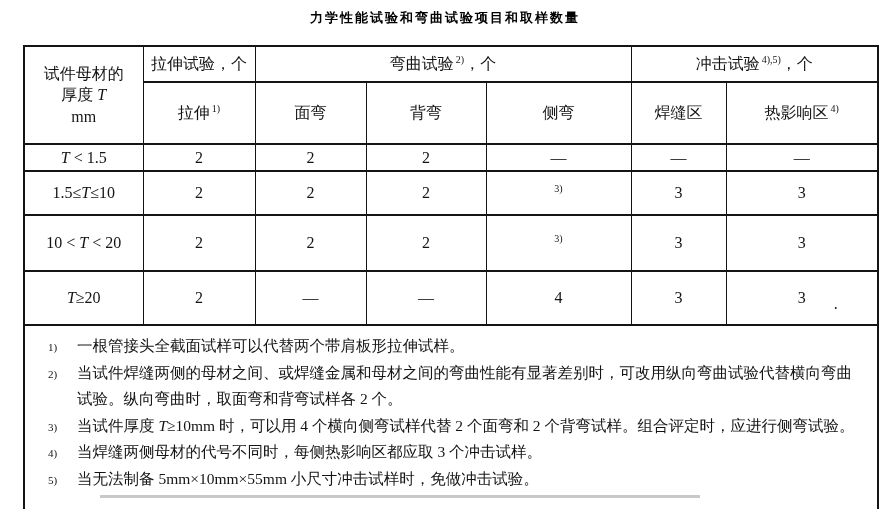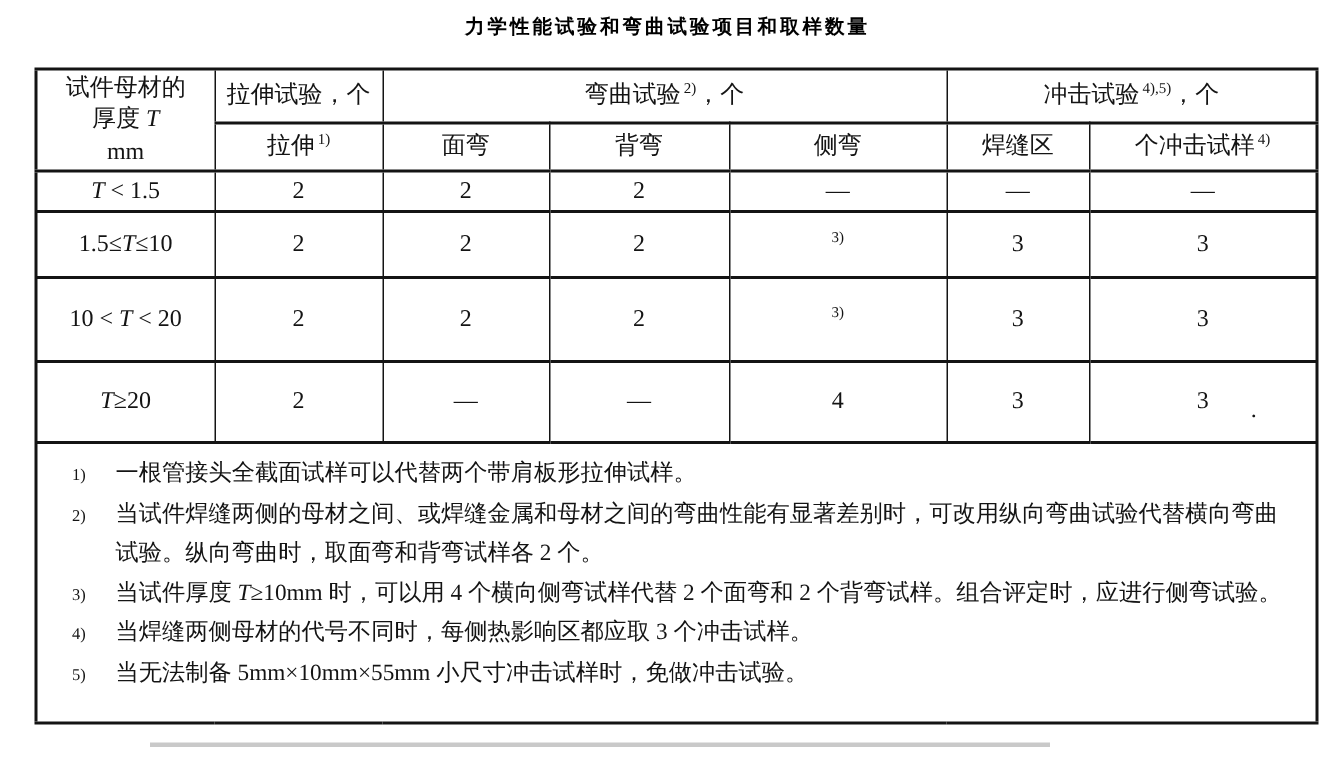--- a/index.html
+++ b/index.html
@@ -20,21 +20,21 @@
     border-collapse:collapse; table-layout:fixed;
     border:2px solid #141414;
   }
   .spec th, .spec td {
     border:1px solid #141414;
     border-top-width:2px; border-bottom-width:2px;
     text-align:center; vertical-align:middle;
     font-weight:normal; font-size:16px; padding:0; color:#141414;
   }
   .spec .hdr1 { height:36px; }
-  .spec .hdr2 { height:32px;border-radius:20px; }
+  .spec .hdr2 { height:62px;border-radius:20px; }
   .spec .r1 { height:27px; }
   .spec .r2 { height:44px; }
   .spec .r3 { height:56px; }
   .spec .r4 { height:54px; }
   .spec th { line-height:1.35; }
   .col-th { font-size:15px; }
   i.tvar { font-style:italic; font-family:"Liberation Serif","DejaVu Serif",serif; }
   sup.hsup { font-size:10px; margin-left:2px; }
   sup.cell-sup { font-size:10px; vertical-align:super; }
   .dash { letter-spacing:0; }
@@ -83,21 +83,21 @@
     <th>拉伸试验，个</th>
     <th colspan="3"><span>弯曲试验</span><sup class="hsup">2)</sup><span>，个</span></th>
     <th colspan="2"><span>冲击试验</span><sup class="hsup">4),5)</sup><span>，个</span></th>
   </tr>
   <tr class="hdr2">
     <th><span>拉伸</span><sup class="hsup">1)</sup></th>
     <th>面弯</th>
     <th>背弯</th>
     <th>侧弯</th>
     <th>焊缝区</th>
-    <th><span>个冲击试样</span><sup class="hsup">4)</sup></th>
+    <th><span>热影响区</span><sup class="hsup">4)</sup></th>
   </tr>
 
   <tr class="r1">
     <td class="col-th"><span></span><i class="tvar">T</i><span> &lt; 1.5</span></td>
     <td>2</td>
     <td>2</td>
     <td>2</td>
     <td><sup class="cell-sup"></sup><span class="dash">—</span></td>
     <td>—</td>
     <td class="haz-cell"><span>—</span><span class="haz-dot"></span></td>

